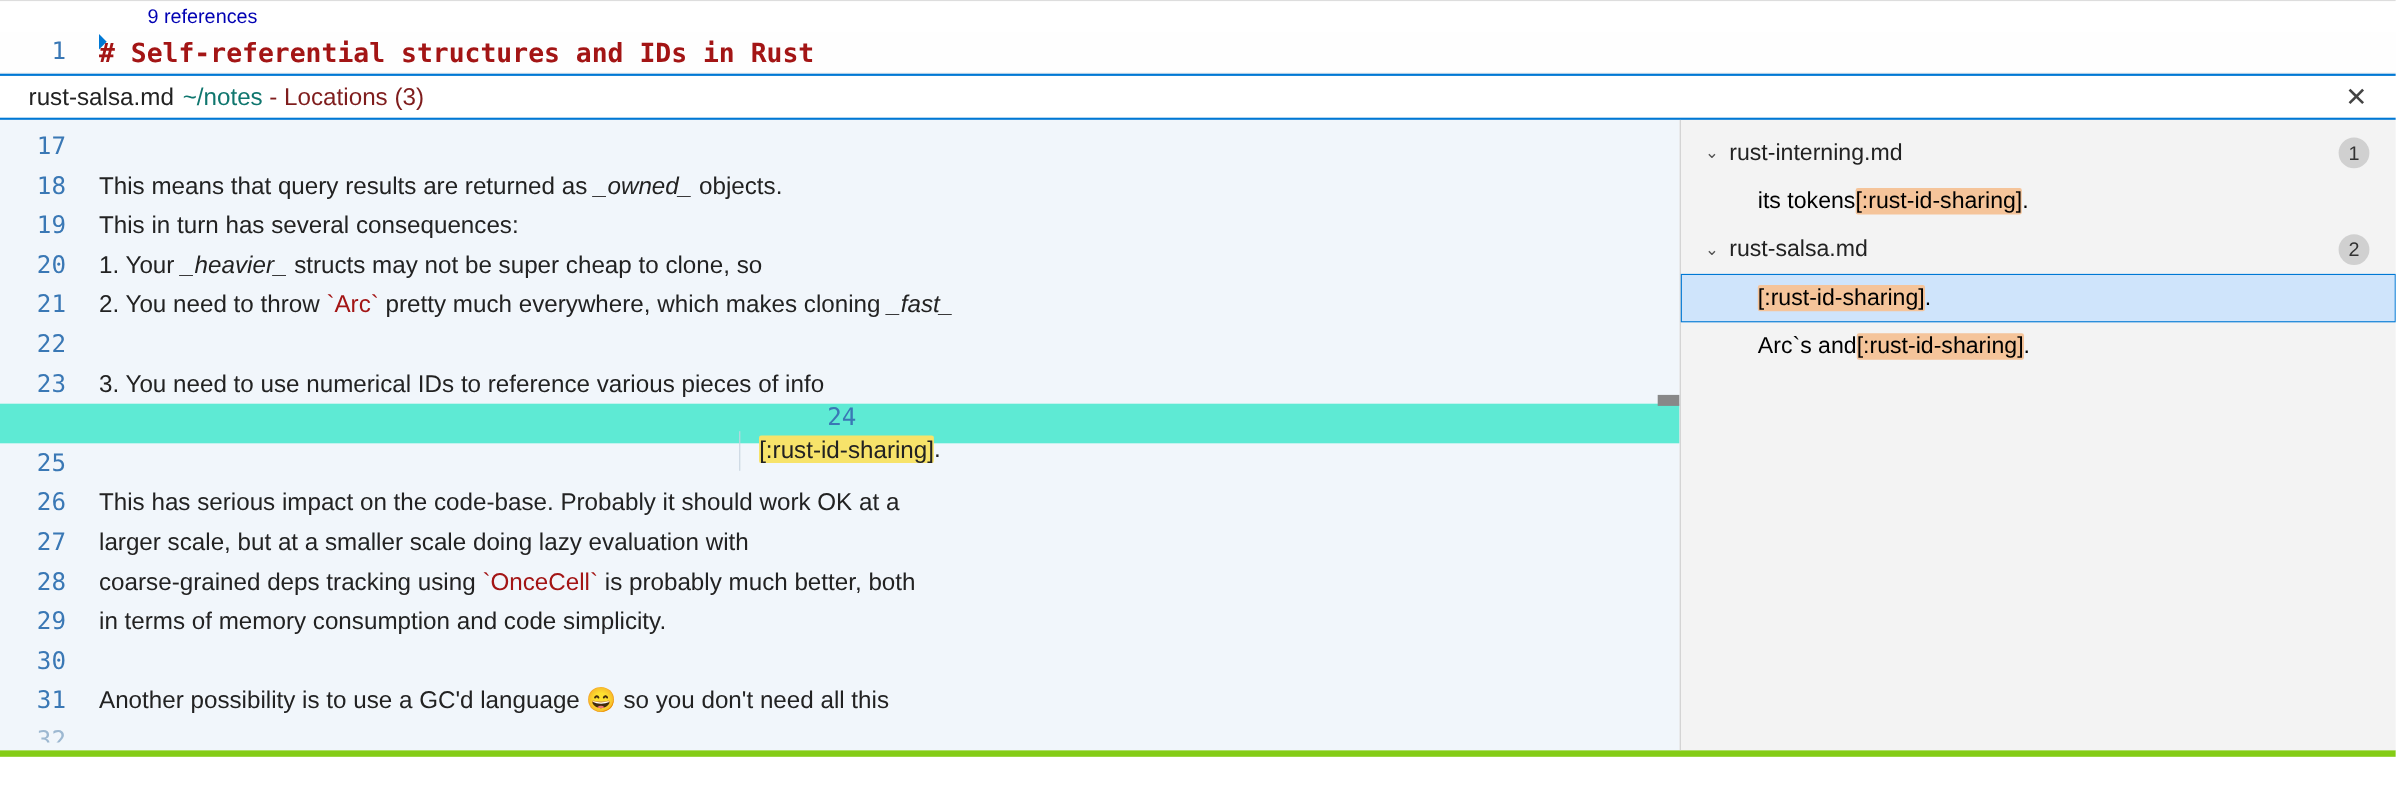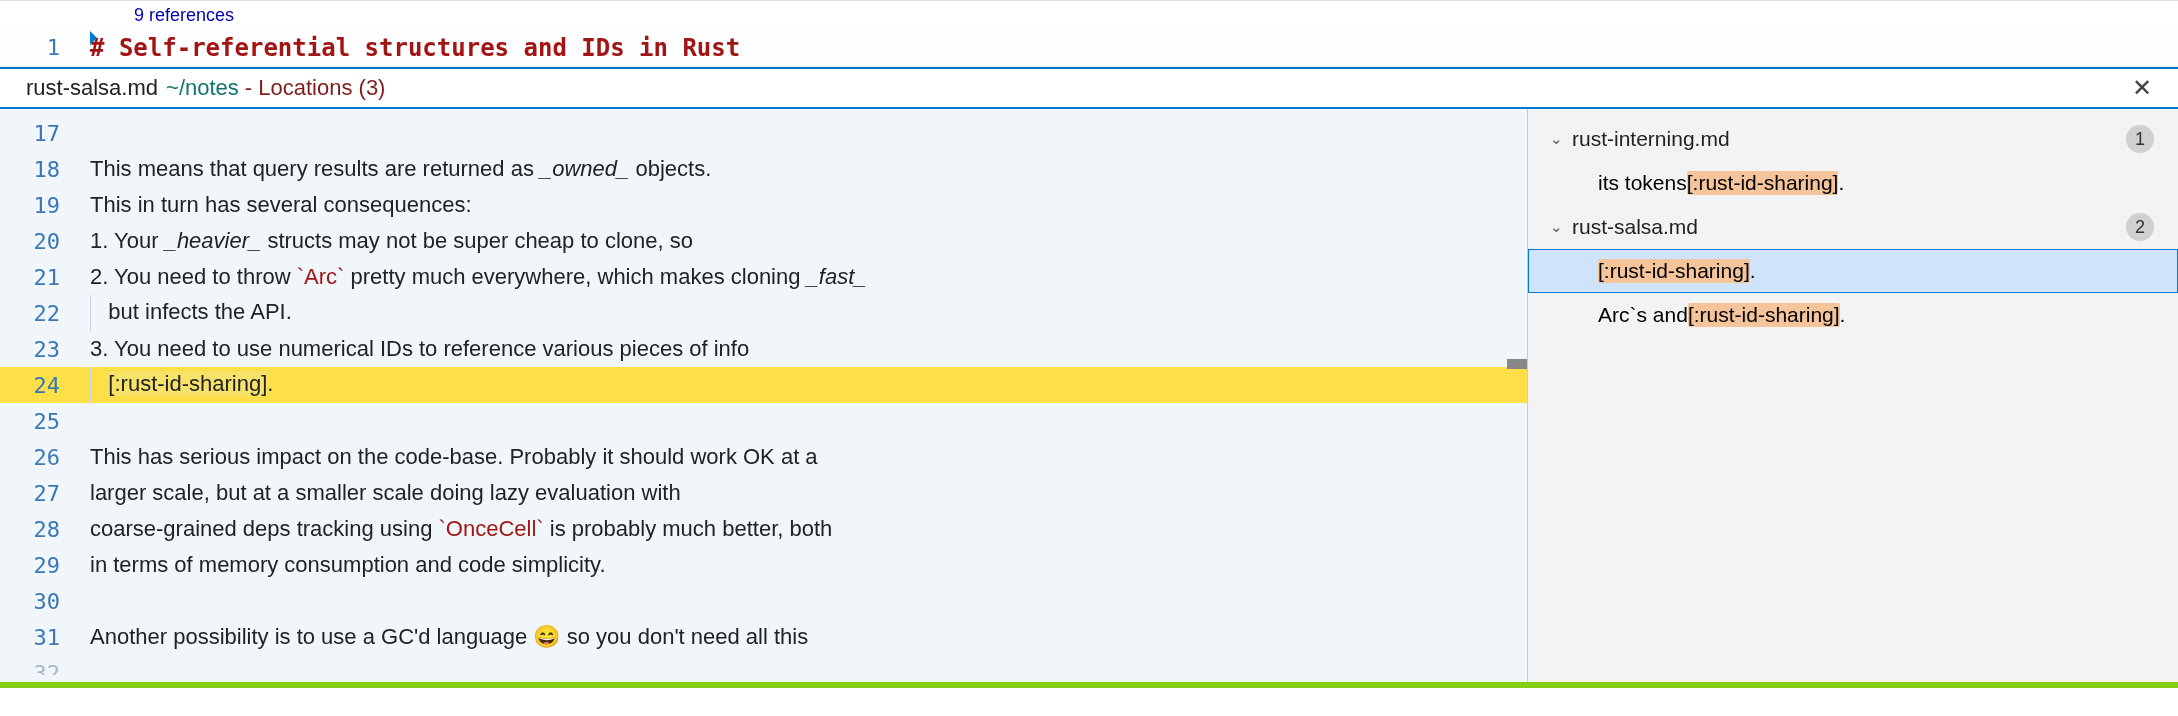--- a/index.html
+++ b/index.html
@@ -107,21 +107,21 @@
     padding-right: 30px;
     color: #3a78b5;
     font-family: ui-monospace, "SF Mono", Menlo, Consolas, monospace;
   }
   .code-line.faded .ln { color: #9db8d1; }
   .code-line .content {
     font-family: Liberation Sans, sans-serif;
     color: #222;
     white-space: pre;
   }
-  .code-line.current { background: #fde047; }
+  .code-line.current { background: #5eead4; flex-direction: column; }
   .italic { font-style: italic; }
   .hl-yellow { background: #f7e36a; border-radius: 2px; }
   .hl-yellow-dim { background: #f7e98c; border-radius: 2px; }
   .code-str { color: #a31515; }
   .indent-guide { border-left: 1px solid #c8d4df; display:inline-block; height:36px; vertical-align:middle; margin-right:-1px;}
 
   
   .ov-ruler {
     position: absolute;
     right: 0; top: 0;
@@ -235,21 +235,20 @@
       <div class="content"><span>1. Your </span><span class="italic">_heavier_</span><span> structs may not be super cheap to clone, so</span></div>
     </div>
 
     <div class="code-line">
       <div class="ln">21</div>
       <div class="content"><span>2. You need to throw </span><span class="code-str">`Arc`</span><span> pretty much everywhere, which makes cloning </span><span class="italic">_fast_</span></div>
     </div>
 
     <div class="code-line">
       <div class="ln">22</div>
-      <div class="content"><span class="indent-guide"></span><span>   but infects the API.</span></div>
     </div>
 
     <div class="code-line">
       <div class="ln">23</div>
       <div class="content">3. You need to use numerical IDs to reference various pieces of info</div>
     </div>
 
     <div class="code-line current">
       <div class="ln">24</div>
       <div class="content"><span class="indent-guide"></span><span>   </span><span class="hl-yellow">[:rust-id-sharing]</span><span>.</span></div>

